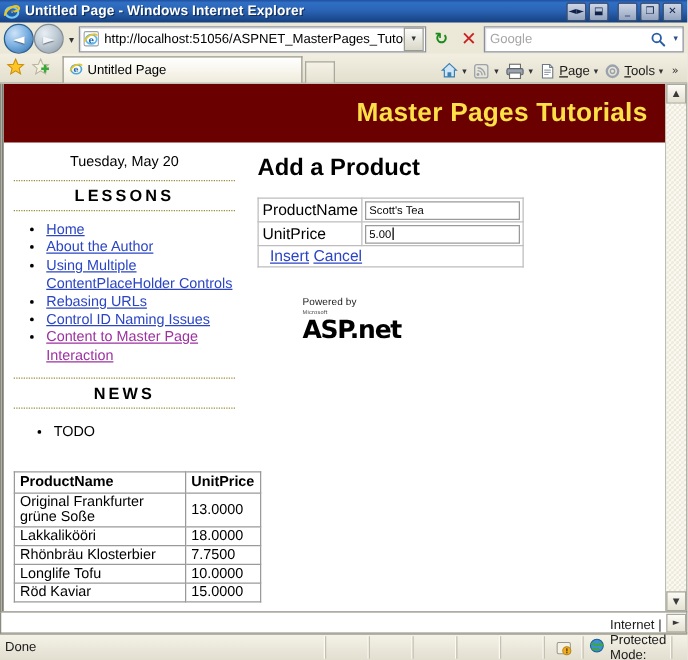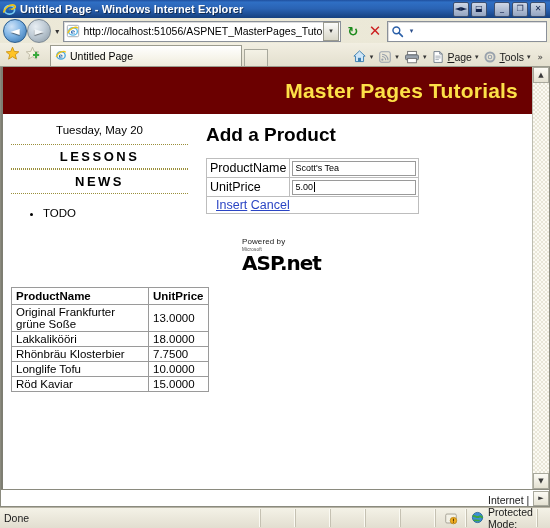--- a/index.html
+++ b/index.html
@@ -353,20 +353,21 @@
     </span>
 
     <span class="refresh">
       <span>↻</span>
     </span>
     <span class="stopbtn">
       <span>✕</span>
     </span>
 
     <span class="searchbox">
+      <span class="search-ph">Google</span>
       <span class="search-go">
         <svg width="13" height="13" viewBox="0 0 16 16">
           <circle cx="6.6" cy="6.6" r="4.2" fill="none" stroke="#2a5fa8" stroke-width="1.8"></circle>
           <line x1="9.7" y1="9.7" x2="14" y2="14" stroke="#2a5fa8" stroke-width="2" stroke-linecap="round"></line>
         </svg>
       </span>
       <span class="search-drop">▾</span>
     </span>
   </div>
 
@@ -454,20 +455,28 @@
 
       <div class="site-header">
         <h1>Master Pages Tutorials</h1>
       </div>
 
       <div class="content-wrap">
 
         <div class="left-col">
           <div class="date-line">Tuesday, May 20</div>
           <div class="sect-head">LESSONS</div>
+          <ul class="lessons">
+            <li><a href="#">Home</a></li>
+            <li><a href="#">About the Author</a></li>
+            <li><a href="#">Using Multiple ContentPlaceHolder Controls</a></li>
+            <li><a href="#">Rebasing URLs</a></li>
+            <li><a href="#">Control ID Naming Issues</a></li>
+            <li><a href="#" class="visited">Content to Master Page Interaction</a></li>
+          </ul>
 
           <div class="sect-head news-head">NEWS</div>
           <ul class="news">
             <li>TODO</li>
           </ul>
         </div>
 
         <div class="right-col">
           <h2 class="page-title">Add a Product</h2>
 

